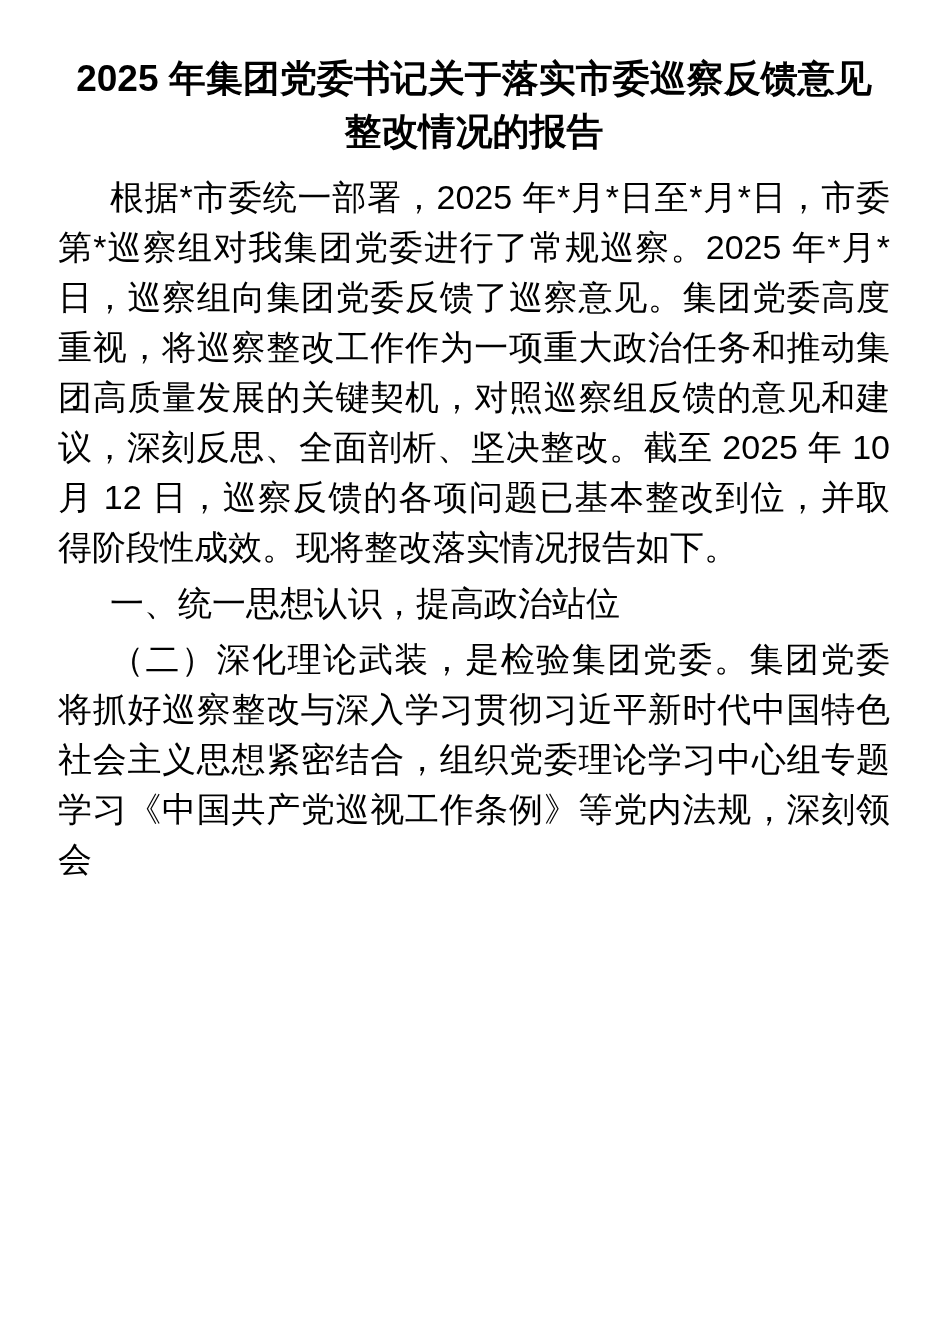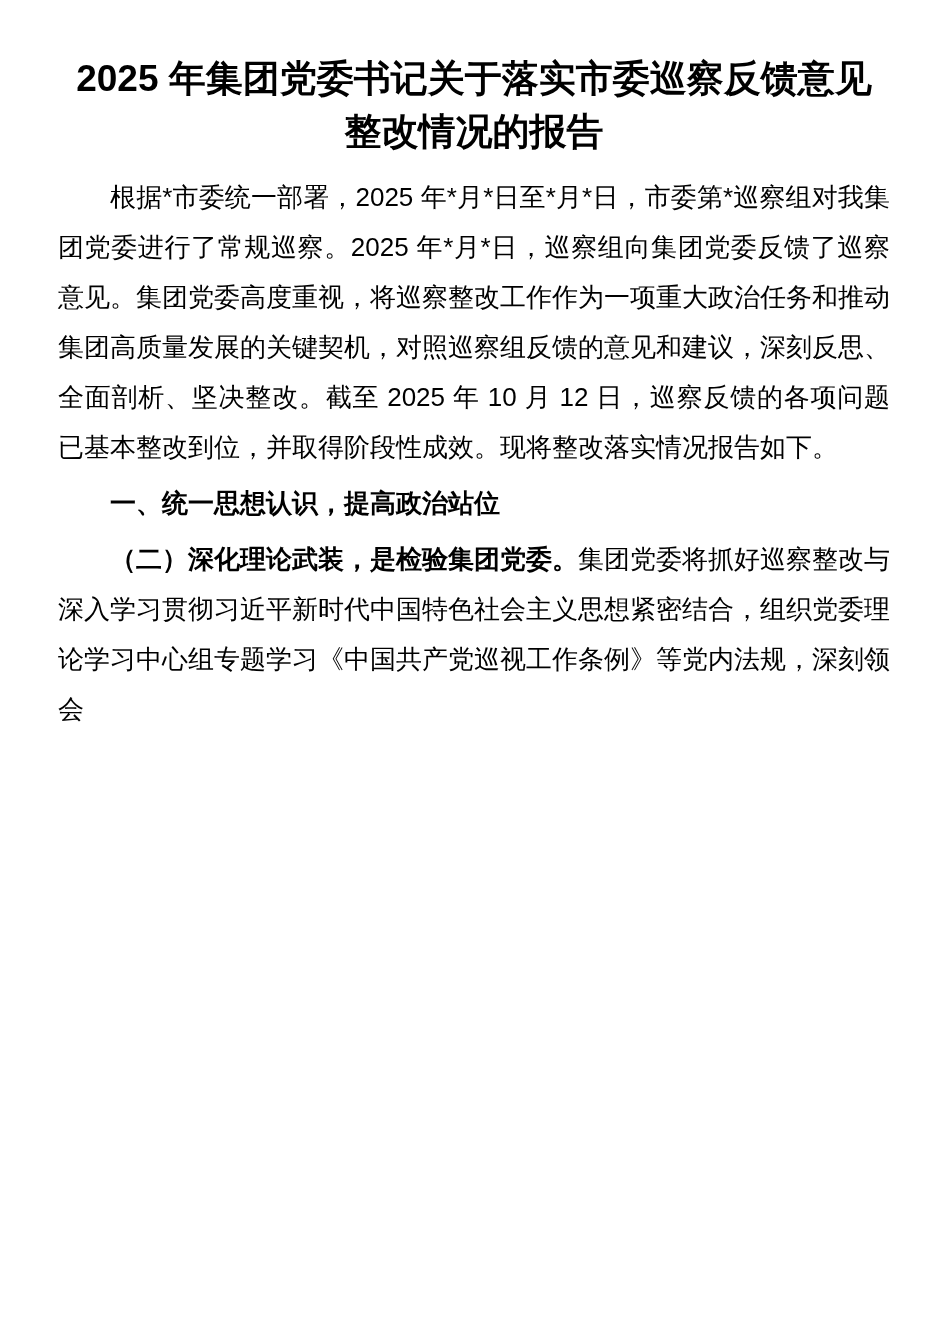--- a/index.html
+++ b/index.html
@@ -20,34 +20,34 @@
   }
   .doc-title {
     font-size: 37px;
     line-height: 53px;
     font-weight: 700;
     text-align: center;
     margin: 0 0 14px 0;
     color: #000000;
   }
   .para {
-    font-size: 26px;
+    font-size: 34px;
     line-height: 50px;
     margin: 0 0 6px 0;
     text-indent: 52px;
     text-align: justify;
     color: #000000;
     word-break: break-all;
   }
   .para.heading {
     font-weight: 700;
     text-align: left;
   }
   .run-bold {
-    font-weight: 700;
+    font-weight: 400;
   }
   .run-regular {
     font-weight: 400;
   }
 </style>
 </head>
 <body>
 
 <div class="page">
   <h1 class="doc-title">2025 年集团党委书记关于落实市委巡察反馈意见整改情况的报告</h1>

